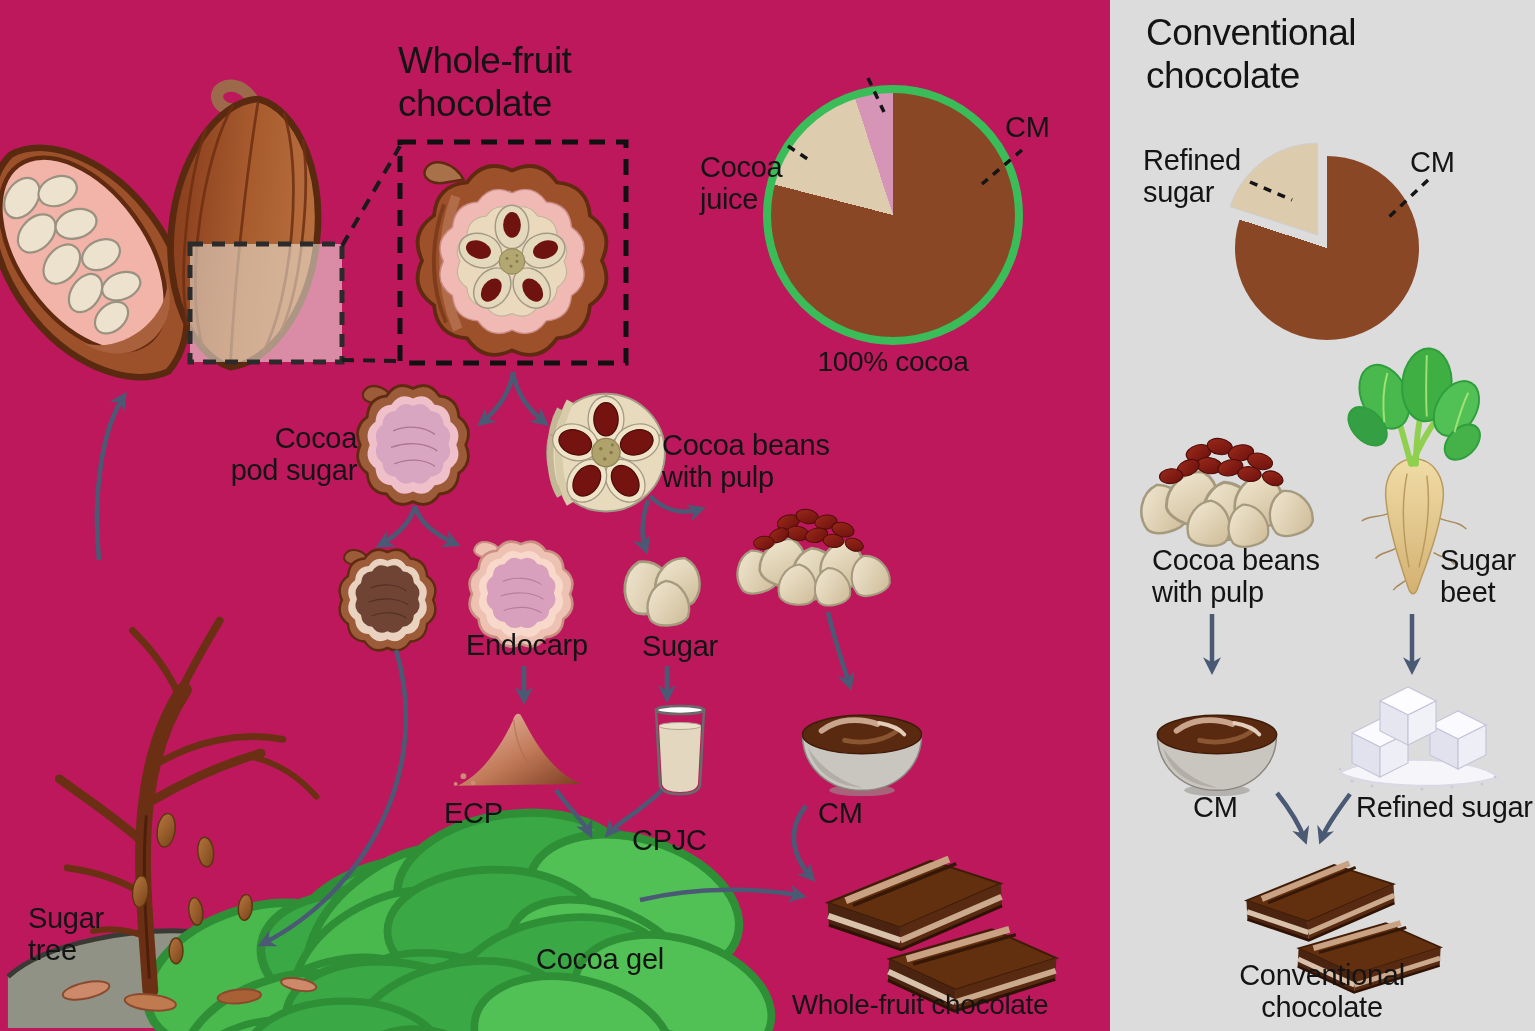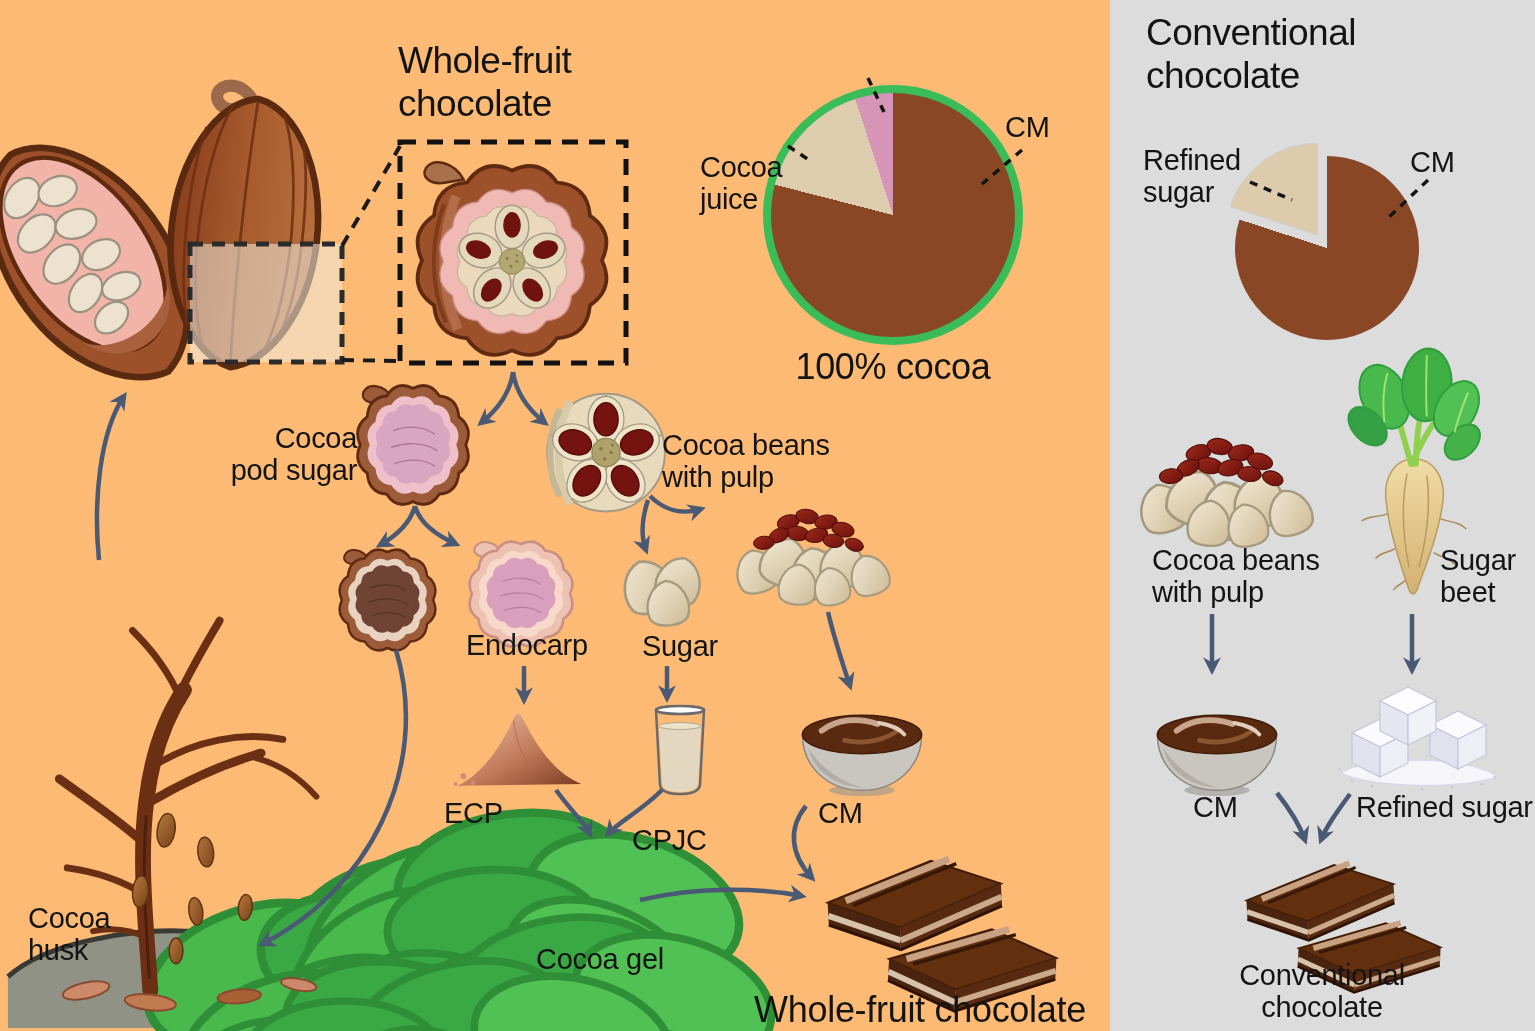--- a/index.html
+++ b/index.html
@@ -1,23 +1,23 @@
 <!DOCTYPE html>
 <html><head>
 <meta charset="utf-8">
 <style>
   html,body{margin:0;padding:0;background:#ffffff;}
-  .canvas{position:relative;width:1535px;height:1031px;background:#fdba74;overflow:hidden;
+  .canvas{position:relative;width:1535px;height:1031px;background:#be185d;overflow:hidden;
           font-family:"Liberation Sans",sans-serif;color:#141414;}
   .panel{position:absolute;left:1110px;top:0;width:425px;height:1031px;background:#dcdcdc;}
   .lbl{position:absolute;font-size:29px;line-height:1.1;letter-spacing:-0.3px;color:#141414;z-index:6;}
   .lbl.center{text-align:center;}
   .lbl.right{text-align:right;}
   .title{font-size:37px;line-height:1.15;letter-spacing:-0.5px;}
-  .big{font-size:36px;}
+  .big{font-size:28px;}
   svg.illus{position:absolute;overflow:visible;z-index:2;}
   svg#overlay{position:absolute;left:0;top:0;z-index:5;pointer-events:none;}
   .pie{position:absolute;z-index:3;}
   .pie .pie-disc{position:absolute;inset:0;border-radius:50%;}
   .pie1-disc{border:8px solid #3abd58;}
   .pie svg.pie-ex{position:absolute;inset:0;overflow:visible;}
 </style>
 </head>
 <body>
 
@@ -490,21 +490,21 @@
 
   <div class="lbl right" style="left:225px;top:423px;width:132px;">Cocoa pod sugar</div>
   <div class="lbl" style="left:662px;top:430px;width:175px;">Cocoa beans with pulp</div>
   <div class="lbl" style="left:466px;top:630px;text-align:right;">Endocarp</div>
   <div class="lbl" style="left:642px;top:631px;">Sugar</div>
   <div class="lbl" style="left:444px;top:798px;">ECP</div>
   <div class="lbl" style="left:632px;top:825px;">CPJC</div>
   <div class="lbl" style="left:818px;top:798px;">CM</div>
   <div class="lbl" style="left:536px;top:944px;">Cocoa gel</div>
   <div class="lbl big center" style="left:745px;top:990px;width:350px;white-space:nowrap;">Whole-fruit chocolate</div>
-  <div class="lbl" style="left:28px;top:903px;width:95px;">Cocoa husk</div>
+  <div class="lbl" style="left:28px;top:903px;width:95px;">Sugar tree</div>
 
   <div class="lbl" style="left:700px;top:108px;width:90px;margin-top:44px;">Cocoa juice</div>
   <div class="lbl" style="left:1005px;top:112px;">CM</div>
   <div class="lbl big center" style="left:770px;top:347px;width:246px;">100% cocoa</div>
 
   <div class="lbl" style="left:1143px;top:145px;width:110px;">Refined sugar</div>
   <div class="lbl" style="left:1410px;top:147px;">CM</div>
 
   <div class="lbl" style="left:1152px;top:545px;width:180px;">Cocoa beans with pulp</div>
   <div class="lbl" style="left:1440px;top:545px;width:95px;">Sugar beet</div>

